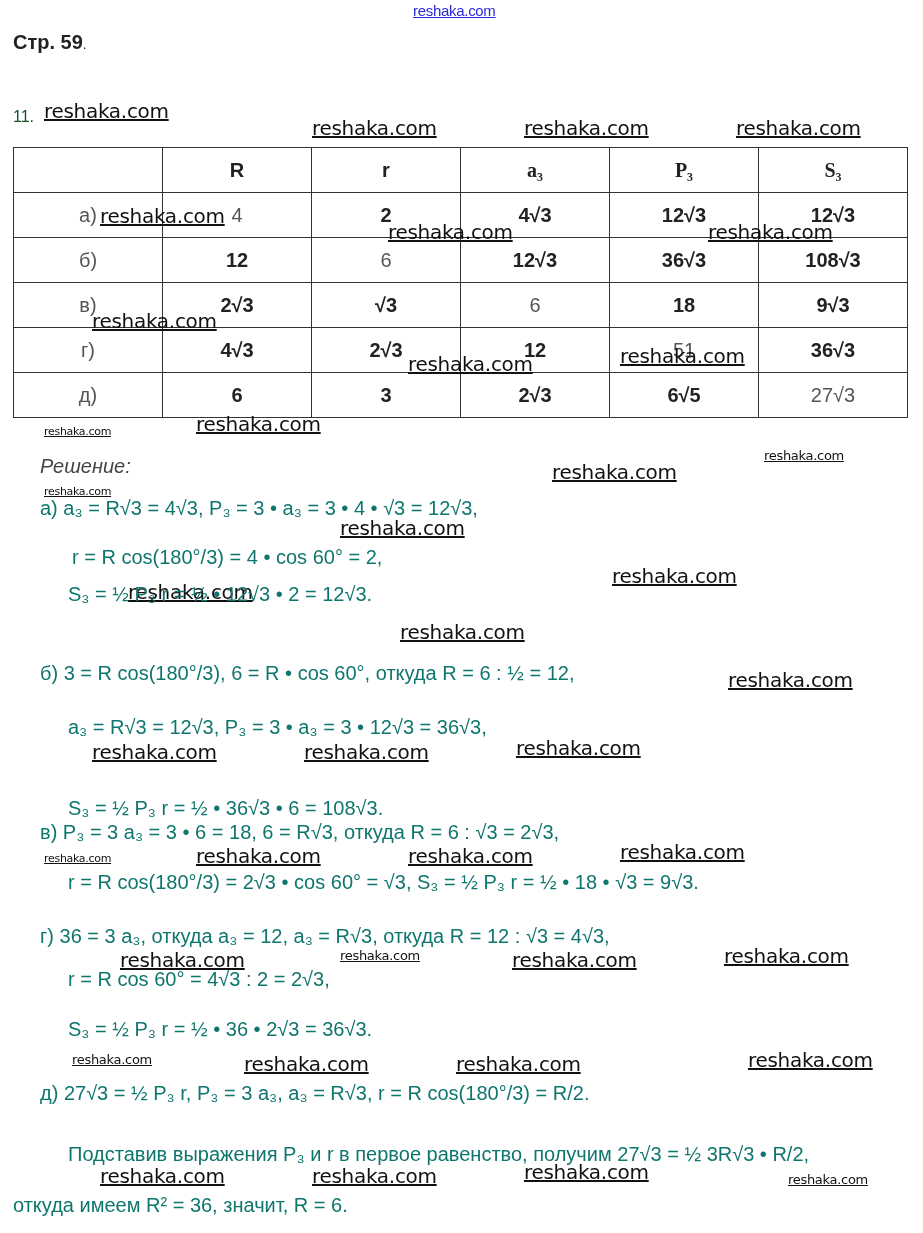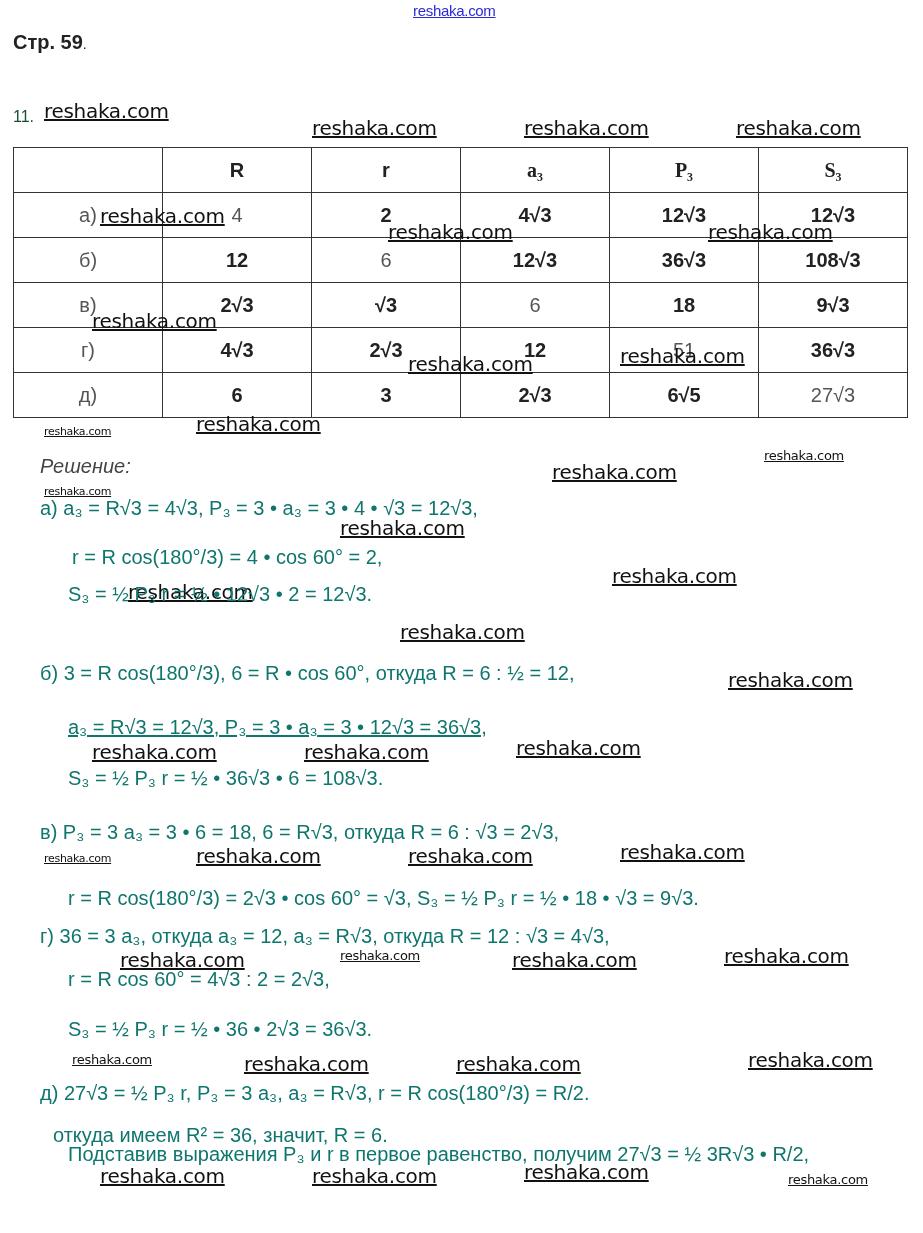--- a/index.html
+++ b/index.html
@@ -105,45 +105,45 @@
 <div class="line" style="left:40px;top:497px;">а) a₃ = R√3 = 4√3, P₃ = 3 • a₃ = 3 • 4 • √3 = 12√3,</div>
 <div class="wm" style="left:340px;top:516px;">reshaka.com</div>
 <div class="line" style="left:72px;top:546px;">r = R cos(180°/3) = 4 • cos 60° = 2,</div>
 <div class="wm" style="left:612px;top:564px;">reshaka.com</div>
 <div class="wm" style="left:128px;top:580px;">reshaka.com</div>
 <div class="line" style="left:68px;top:583px;">S₃ = ½ P₃ r = ½ • 12√3 • 2 = 12√3.</div>
 <div class="wm" style="left:400px;top:620px;">reshaka.com</div>
 
 <div class="line" style="left:40px;top:662px;">б) 3 = R cos(180°/3), 6 = R • cos 60°, откуда R = 6 : ½ = 12,</div>
 <div class="wm" style="left:728px;top:668px;">reshaka.com</div>
-<div class="line" style="left:68px;top:716px;text-decoration:underline;">a₃ = R√3 = 12√3, P₃ = 3 • a₃ = 3 • 12√3 = 36√3,</div>
+<div class="line" style="left:68px;top:716px;">a₃ = R√3 = 12√3, P₃ = 3 • a₃ = 3 • 12√3 = 36√3,</div>
 <div class="wm" style="left:92px;top:740px;">reshaka.com</div>
 <div class="wm" style="left:304px;top:740px;">reshaka.com</div>
 <div class="wm" style="left:516px;top:736px;">reshaka.com</div>
-<div class="line" style="left:68px;top:767px;">S₃ = ½ P₃ r = ½ • 36√3 • 6 = 108√3.</div>
+<div class="line" style="left:68px;top:797px;">S₃ = ½ P₃ r = ½ • 36√3 • 6 = 108√3.</div>
 
 <div class="line" style="left:40px;top:821px;">в) P₃ = 3 a₃ = 3 • 6 = 18, 6 = R√3, откуда R = 6 : √3 = 2√3,</div>
 <div class="wm sm" style="left:44px;top:852px;">reshaka.com</div>
 <div class="wm" style="left:196px;top:844px;">reshaka.com</div>
 <div class="wm" style="left:408px;top:844px;">reshaka.com</div>
 <div class="wm" style="left:620px;top:840px;">reshaka.com</div>
-<div class="line" style="left:68px;top:871px;margin-top:16px;">r = R cos(180°/3) = 2√3 • cos 60° = √3, S₃ = ½ P₃ r = ½ • 18 • √3 = 9√3.</div>
+<div class="line" style="left:68px;top:871px;">r = R cos(180°/3) = 2√3 • cos 60° = √3, S₃ = ½ P₃ r = ½ • 18 • √3 = 9√3.</div>
 
 <div class="line" style="left:40px;top:925px;">г) 36 = 3 a₃, откуда a₃ = 12, a₃ = R√3, откуда R = 12 : √3 = 4√3,</div>
 <div class="wm" style="left:120px;top:948px;">reshaka.com</div>
 <div class="wm sm" style="left:340px;top:948px;font-size:13px;">reshaka.com</div>
 <div class="wm" style="left:512px;top:948px;">reshaka.com</div>
 <div class="wm" style="left:724px;top:944px;">reshaka.com</div>
 <div class="line" style="left:68px;top:968px;">r = R cos 60° = 4√3 : 2 = 2√3,</div>
 <div class="line" style="left:68px;top:1018px;">S₃ = ½ P₃ r = ½ • 36 • 2√3 = 36√3.</div>
 
 <div class="wm sm" style="left:72px;top:1052px;font-size:13px;">reshaka.com</div>
 <div class="wm" style="left:244px;top:1052px;">reshaka.com</div>
 <div class="wm" style="left:456px;top:1052px;">reshaka.com</div>
 <div class="wm" style="left:748px;top:1048px;">reshaka.com</div>
 <div class="line" style="left:40px;top:1082px;">д) 27√3 = ½ P₃ r, P₃ = 3 a₃, a₃ = R√3, r = R cos(180°/3) = R/2.</div>
 
 <div class="line" style="left:68px;top:1143px;text-align:center;">Подставив выражения P₃ и r в первое равенство, получим 27√3 = ½ 3R√3 • R/2,</div>
 <div class="wm" style="left:100px;top:1164px;">reshaka.com</div>
 <div class="wm" style="left:312px;top:1164px;">reshaka.com</div>
 <div class="wm" style="left:524px;top:1160px;">reshaka.com</div>
 <div class="wm sm" style="left:788px;top:1172px;font-size:13px;">reshaka.com</div>
-<div class="line" style="left:13px;top:1124px;margin-left:40px;">откуда имеем R² = 36, значит, R = 6.</div>
+<div class="line" style="left:13px;top:1194px;">откуда имеем R² = 36, значит, R = 6.</div>
 
 </body></html>

